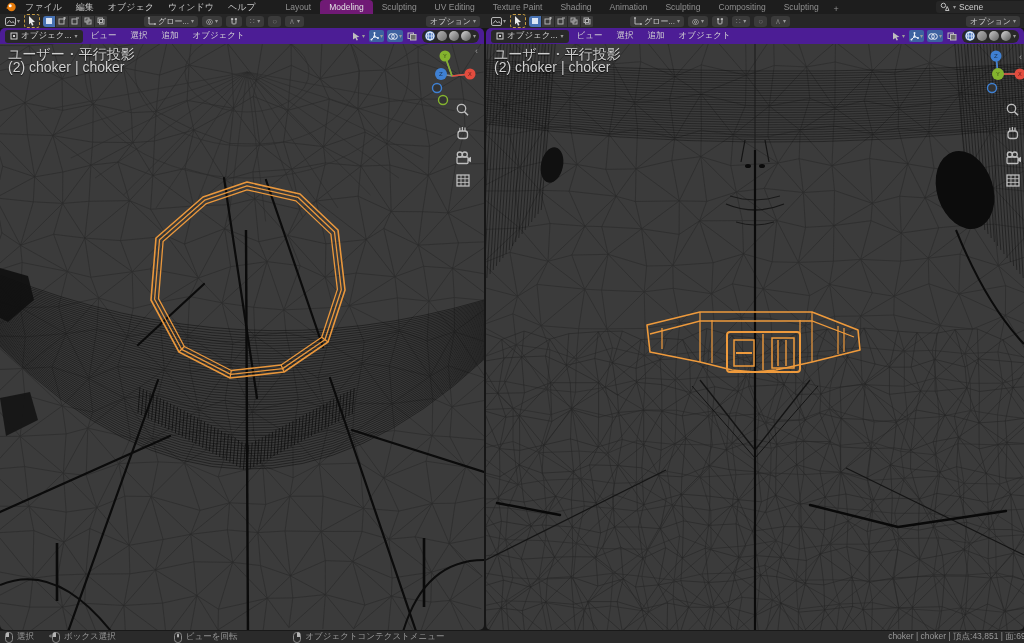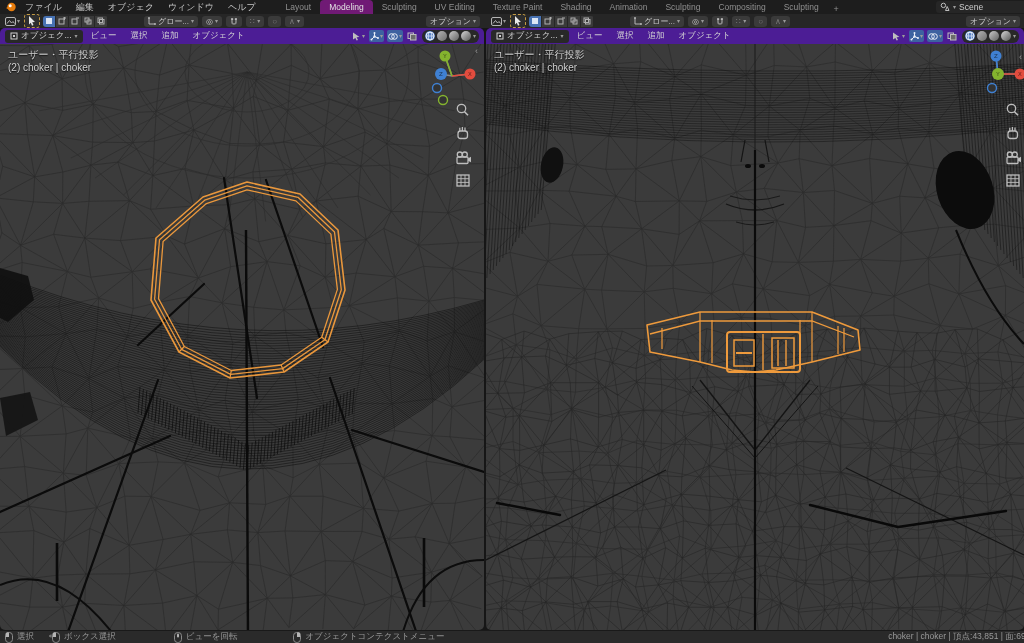--- a/index.html
+++ b/index.html
@@ -41,21 +41,21 @@
   .hdr-icons { display:flex; align-items:center; gap:3px; margin-left:auto; }
   .icon-btn { height:12px; min-width:13px; border-radius:2px; display:inline-flex; align-items:center;
     justify-content:center; color:#bdbdbd; gap:1px; padding:0 1px; }
   .icon-btn.blue { background:#3d62a0; color:#e8eef8; }
   .shading-pill { background:#282828; border-radius:6px; height:13px; display:flex; align-items:center; gap:2px; padding:0 3px; }
   .sph { width:10px; height:10px; border-radius:50%; background:linear-gradient(135deg,#b5b5b5,#6e6e6e); }
   .sph.wire { background:#5680c2; display:flex; align-items:center; justify-content:center; }
 
   .vp-canvas { position:relative; height:586px; background:#3b3b3b; border-radius:0 0 5px 5px; overflow:hidden; }
   .vp-canvas svg.scene3d { position:absolute; left:0; top:0; }
-  .overlay-text { position:absolute; left:8px; top:4px; font-size:10px; color:#cfcfcf;
+  .overlay-text { position:absolute; left:8px; top:4px; font-size:14px; color:#cfcfcf;
     text-shadow:0 1px 1px rgba(0,0,0,.8); line-height:13px; pointer-events:none; }
   .sidebar-arrow { position:absolute; top:2px; font-size:9px; color:#9a9a9a; }
 
   .statusbar { position:absolute; left:0; top:630px; width:1024px; height:13px; background:#2a2a2a;
     border-top:1px solid #191919; display:flex; align-items:center; font-size:8.5px; color:#9a9a9a; overflow:hidden; }
   .hint { display:flex; align-items:center; gap:4px; white-space:nowrap; }
   .status-info { margin-left:auto; margin-right:-4px; white-space:nowrap; color:#9a9a9a; }
 </style>
 </head>
 <body>

